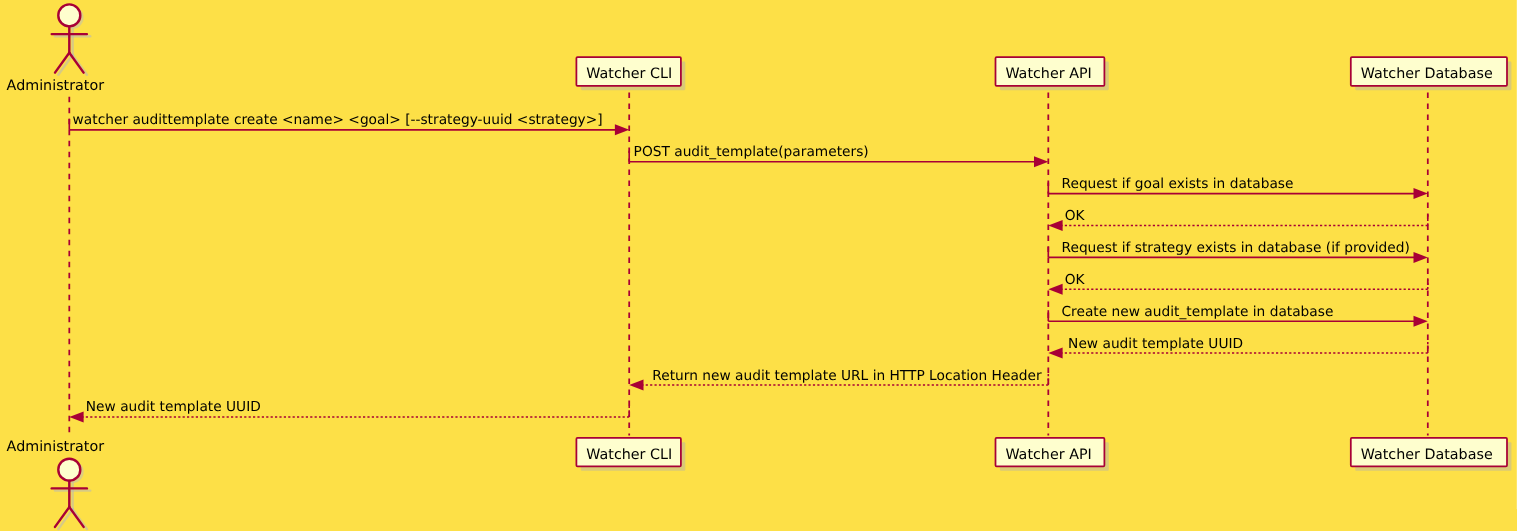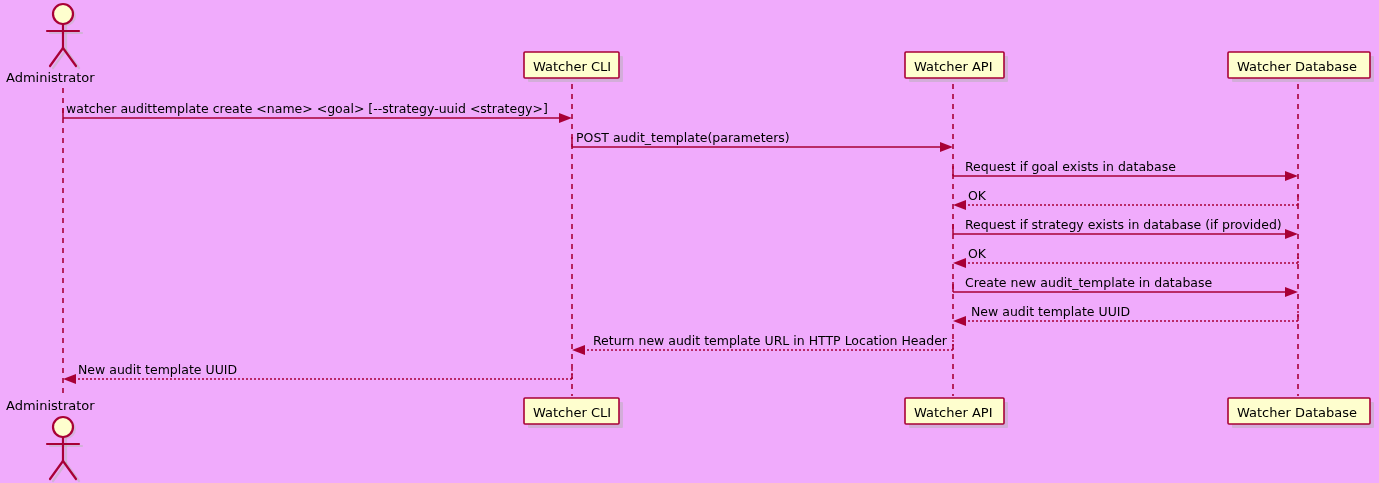--- a/index.html
+++ b/index.html
@@ -7,21 +7,21 @@
     padding: 0;
     background: #ffffff;
   }
   body {
     font-family: "DejaVu Sans", sans-serif;
   }
   #diagram-root {
     position: relative;
     width: 1379px;
     height: 483px;
-    background: #f0abfc;
+    background: #fde047;
     overflow: hidden;
   }
   svg#diagram-svg {
     position: absolute;
     left: 0;
     top: 0;
     width: 1379px;
     height: 483px;
     display: block;
   }

